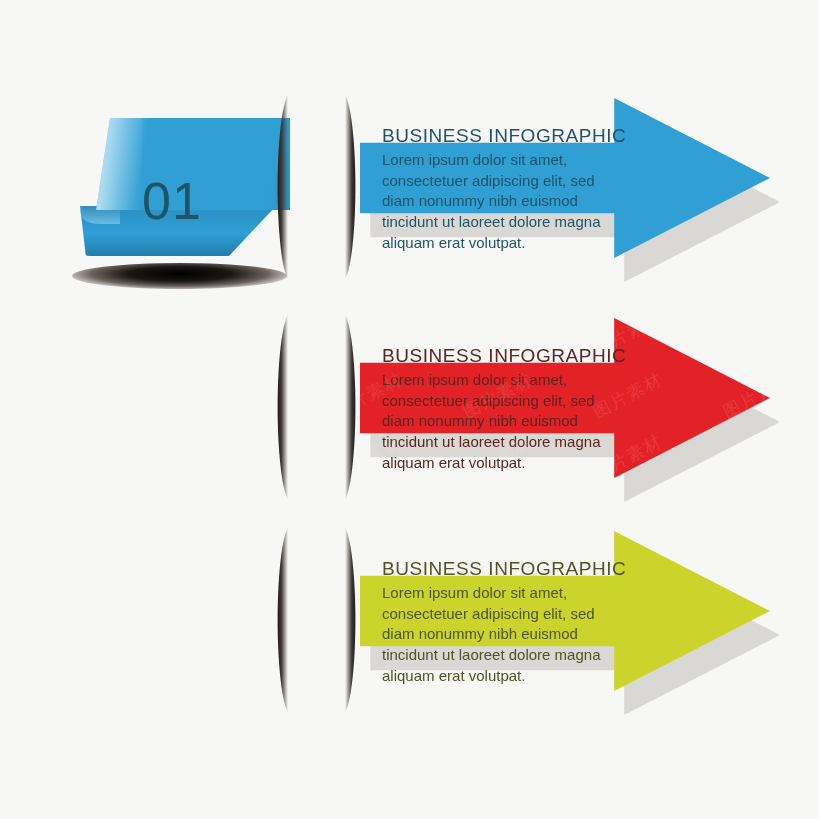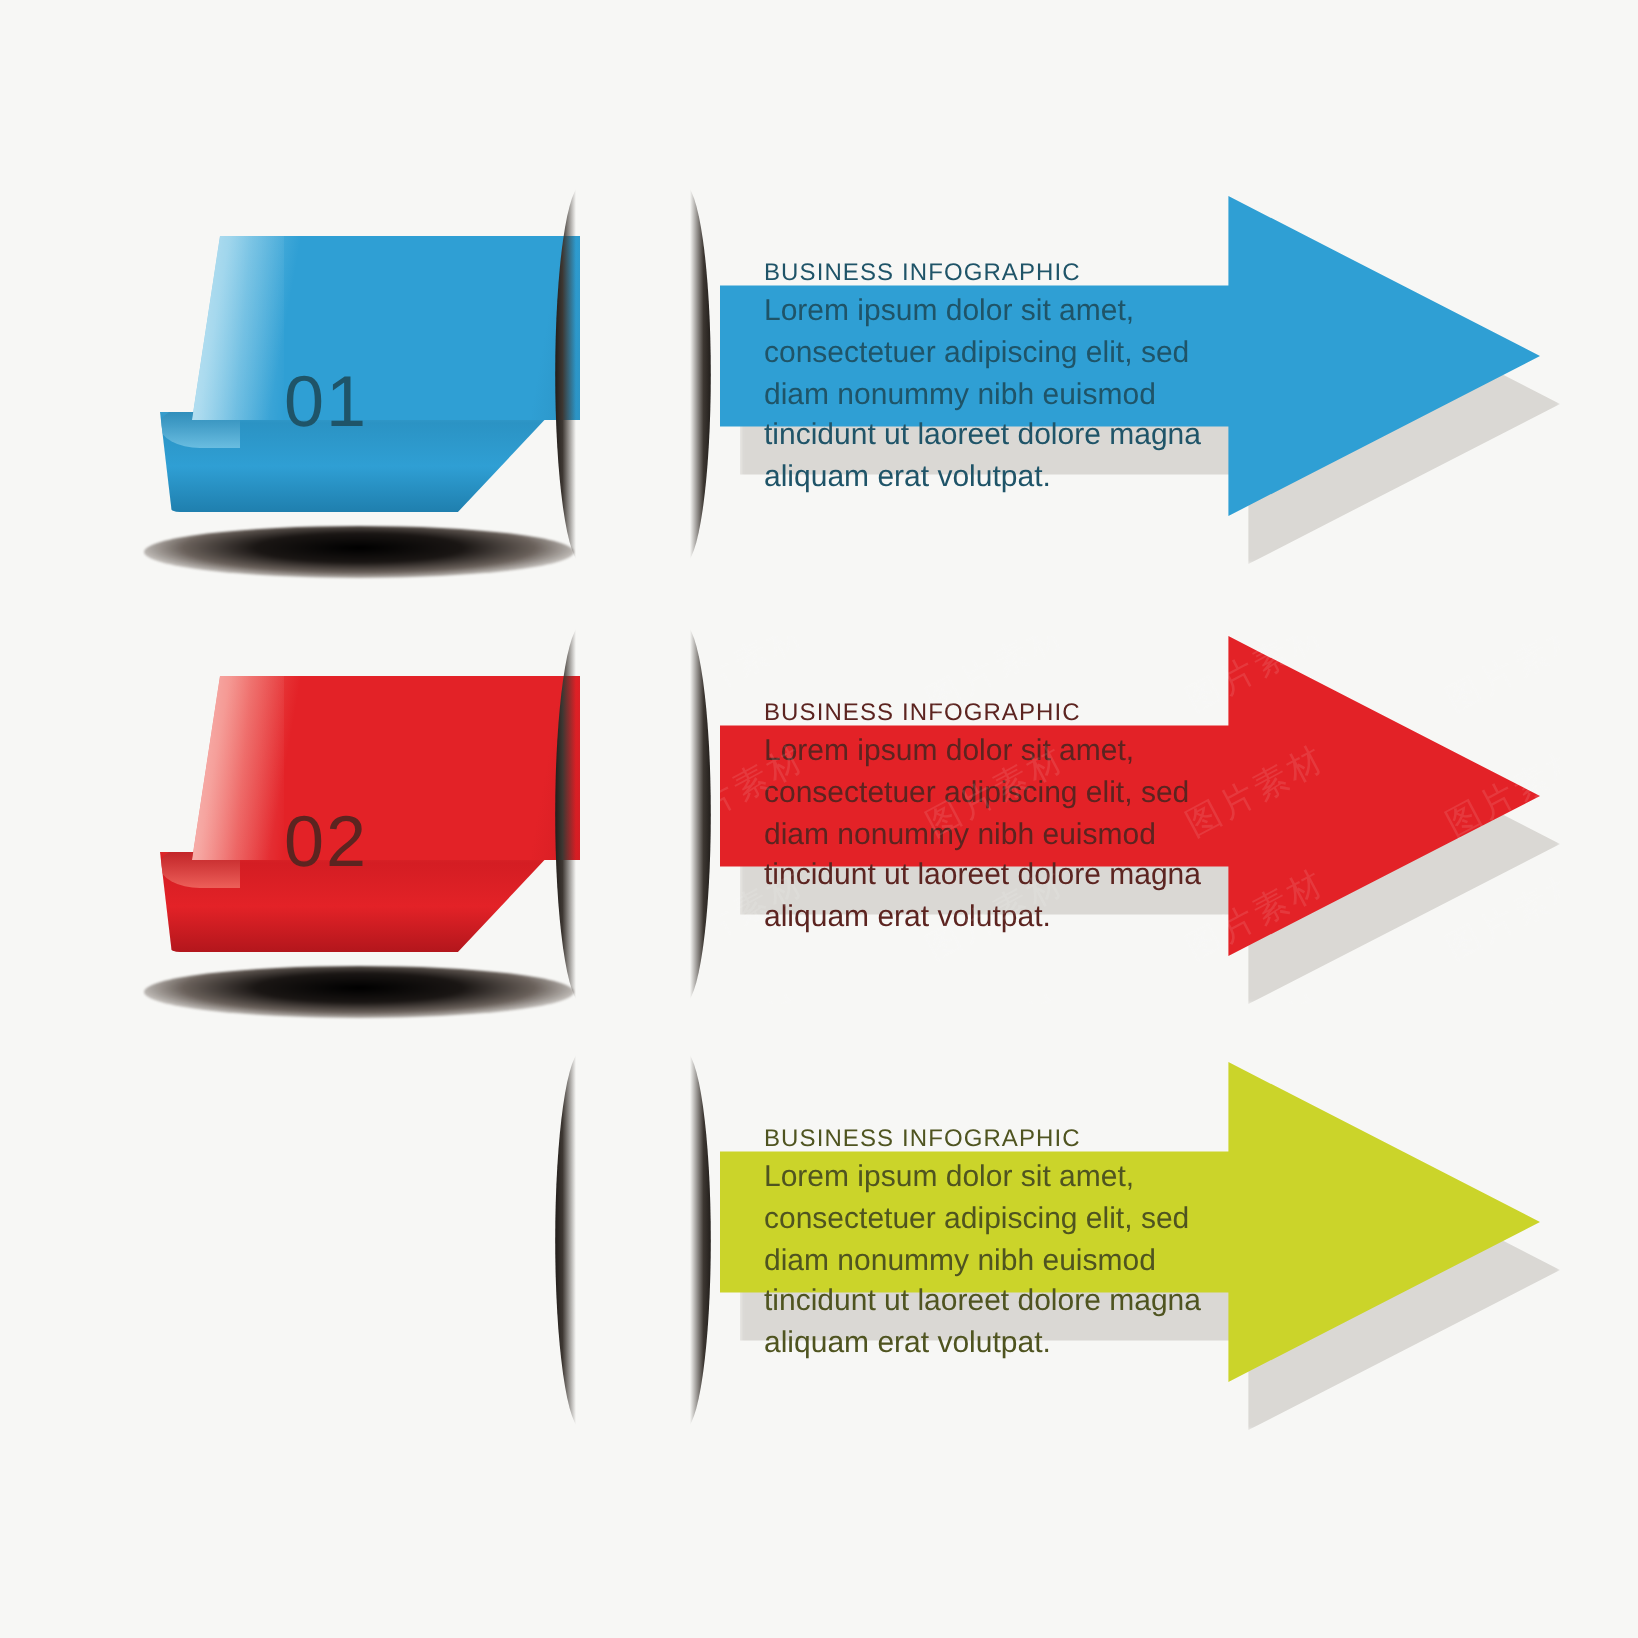--- a/index.html
+++ b/index.html
@@ -100,21 +100,21 @@
                 rgba(255,255,255,.18) 55%,
                 rgba(255,255,255,0) 100%);
     clip-path: polygon(14px 0, 100% 0, 100% 100%, 0 100%);
   }
 
   .ribbon-number {
     position: absolute;
     left: 62px;
     top: 50%;
     transform: translateY(-50%);
-    font-size: 36px;
+    font-size: 52px;
     font-weight: 300;
     letter-spacing: 1px;
     color: var(--c-num);
     line-height: 1;
     z-index: 3;
     user-select: none;
   }
 
   
   .crescent {
@@ -176,21 +176,21 @@
 
   .arrow-text {
     position: absolute;
     left: 22px;
     top: 50%;
     transform: translateY(-50%);
     width: 248px;
     z-index: 4;
   }
   .arrow-title {
-    font-size: 12px;
+    font-size: 19px;
     font-weight: 400;
     letter-spacing: .55px;
     color: var(--c-num);
     margin: 0 0 3px 0;
     line-height: 1.1;
     white-space: nowrap;
   }
   .arrow-body-text {
     font-size: 15px;
     line-height: 1.38;
@@ -243,26 +243,20 @@
         <p class="arrow-title">BUSINESS INFOGRAPHIC</p>
         <p class="arrow-body-text">Lorem ipsum dolor sit amet, consectetuer adipiscing elit, sed diam nonummy nibh euismod tincidunt ut laoreet dolore magna aliquam erat volutpat.</p>
       </div>
 
     </div>
 
   </div>
 
   <div class="row" style="top: 300px; --c-base: #e32227; --c-light: #f06a62; --c-mid: #d41d23; --c-deep: #ec3a36; --c-dark: #b3161c; --c-num: #5c2420;">
 
-    <div class="ribbon-group">
-      <div class="ribbon-shadow"></div>
-      <div class="ribbon-fold"></div>
-      <div class="ribbon-face"></div>
-      <div class="ribbon-number">02</div>
-    </div>
 
     <div class="crescent left" style="left: 262px; top: 12px;">
       <i></i>
     </div>
     <div class="crescent right" style="left: 345px; top: 12px;">
       <i></i>
     </div>
 
     <div class="arrow-group">
       <div class="arrow-shadow"></div>

